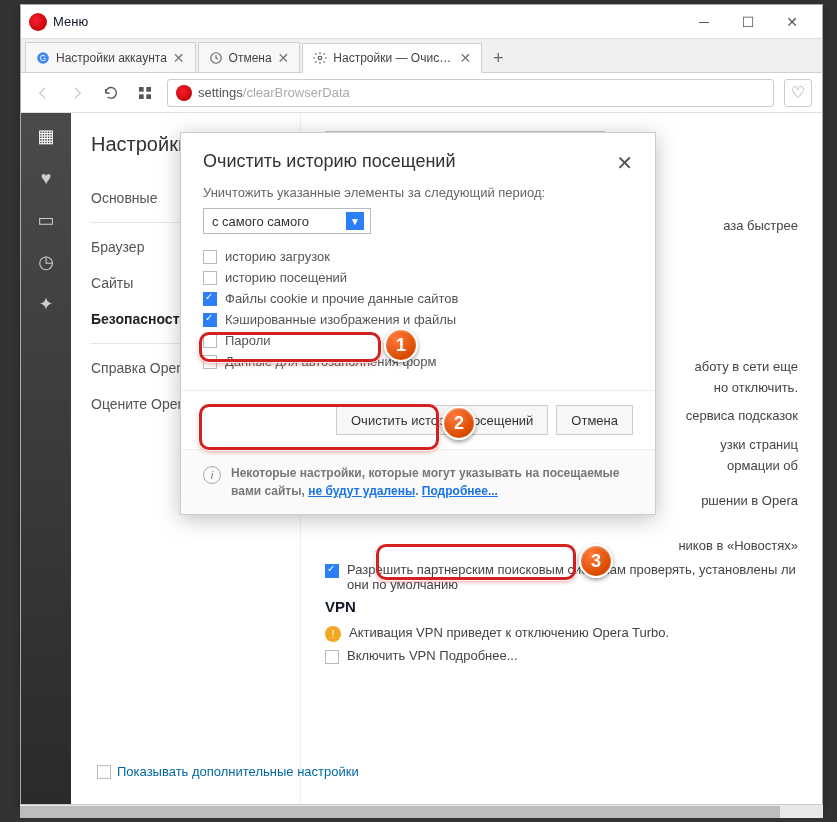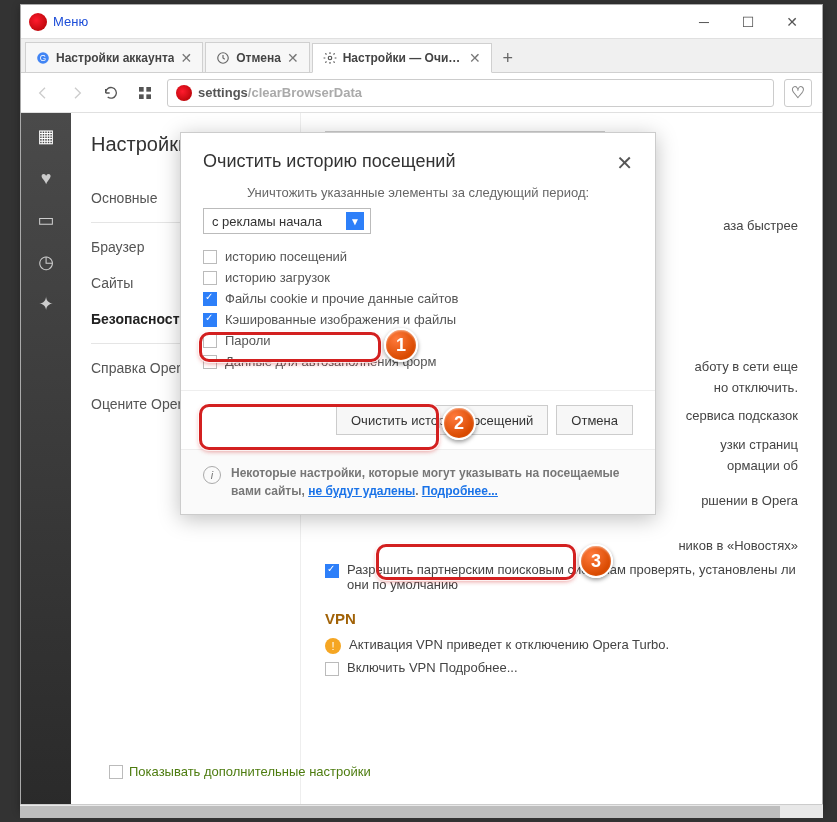--- a/index.html
+++ b/index.html
@@ -1,64 +1,64 @@
 <!DOCTYPE html>
 <html><head>
 <meta charset="utf-8">
 <style>
 * { margin: 0; padding: 0; box-sizing: border-box; font-family: -apple-system, "Segoe UI", Arial, sans-serif; }
 body { width: 837px; height: 822px; background: #333; overflow: hidden; position: relative; }
 .window { position: absolute; left: 20px; top: 4px; width: 803px; height: 806px; background: #fff; border: 1px solid #aaa; box-shadow: 0 2px 8px rgba(0,0,0,0.3); }
 .titlebar { height: 34px; display: flex; align-items: center; padding: 0 8px; background: #fff; border-bottom: 1px solid #e0e0e0; }
 .opera-logo { width: 18px; height: 18px; border-radius: 50%; background: radial-gradient(circle at 40% 40%, #ff1b2d, #a70000); margin-right: 6px; }
-.titlebar-text { font-size: 13px; color: #1d4ed8; flex: 0 0 auto; }
+.titlebar-text { font-size: 13px; color: #0f172a; flex: 0 0 auto; }
 .titlebar-spacer { flex: 1; }
 .winbtn { width: 44px; height: 30px; display: flex; align-items: center; justify-content: center; color: #555; font-size: 14px; }
 .tabbar { height: 34px; display: flex; align-items: flex-end; background: #f0f0f0; border-bottom: 1px solid #d0d0d0; padding-left: 4px; }
 .tab { height: 30px; padding: 0 10px; display: flex; align-items: center; gap: 6px; font-size: 12px; color: #444; border: 1px solid #d0d0d0; border-bottom: none; background: #f7f7f7; margin-right: 2px; max-width: 180px; }
 .tab.active { background: #fff; border-bottom: 1px solid #fff; margin-bottom: -1px; }
 .tab .favicon { width: 14px; height: 14px; flex-shrink: 0; }
-.tab .label { white-space: nowrap; overflow: hidden; text-overflow: ellipsis; flex: 1; font-weight: bold; }
+.tab .label { white-space: nowrap; overflow: hidden; text-overflow: ellipsis; flex: 1; }
 .tab .close { font-size: 14px; color: #777; }
 .newtab { width: 28px; height: 28px; display: flex; align-items: center; justify-content: center; font-size: 18px; color: #666; }
-.toolbar { height: 40px; display: flex; align-items: center; gap: 10px; padding: 0 10px; background: #fff; border-bottom: 1px solid #e0e0e0; font-weight: bold; }
+.toolbar { height: 40px; display: flex; align-items: center; gap: 10px; padding: 0 10px; background: #fff; border-bottom: 1px solid #e0e0e0; }
 .navbtn { width: 24px; height: 24px; display: flex; align-items: center; justify-content: center; color: #555; }
 .navbtn.disabled { color: #ccc; }
 .addressbar { flex: 1; height: 28px; border: 1px solid #ccc; border-radius: 3px; display: flex; align-items: center; padding: 0 8px; gap: 6px; }
 .addressbar .o-badge { width: 16px; height: 16px; border-radius: 50%; background: radial-gradient(circle at 40% 40%, #ff1b2d, #a70000); }
 .addressbar .url { font-size: 13px; color: #555; }
 .addressbar .url .dim { color: #aaa; }
 .heart { width: 28px; height: 28px; border: 1px solid #ccc; border-radius: 3px; display: flex; align-items: center; justify-content: center; color: #888; }
 .content { display: flex; height: calc(100% - 108px); }
 .sidebar { width: 50px; background: linear-gradient(180deg, #4a4a4a, #2a2a2a); display: flex; flex-direction: column; align-items: center; padding-top: 12px; gap: 20px; }
 .side-icon { width: 22px; height: 22px; display: flex; align-items: center; justify-content: center; color: #ccc; font-size: 18px; }
 .side-icon.active { color: #fff; }
 .settings-panel { flex: 1; display: flex; background: #fff; overflow: hidden; }
 .settings-nav { width: 230px; padding: 20px 0 20px 20px; border-right: 1px solid #eee; }
 .settings-nav h2 { font-size: 20px; font-weight: 400; color: #333; margin-bottom: 24px; }
 .settings-nav .navitem { font-size: 14px; color: #555; padding: 10px 0; cursor: default; }
 .settings-nav .navitem.bold { font-weight: 600; color: #222; }
 .settings-nav hr { border: none; border-top: 1px solid #e5e5e5; margin: 6px 0; }
-.settings-nav .show-adv { position: absolute; bottom: 30px; left: 88px; display: flex; align-items: center; gap: 6px; font-size: 13px; color: #4d7c0f; }
+.settings-nav .show-adv { position: absolute; bottom: 30px; left: 76px; display: flex; align-items: center; gap: 6px; font-size: 13px; color: #0369a1; }
 .settings-nav .show-adv .cb { width: 14px; height: 14px; border: 1px solid #bbb; background: #fff; }
 .settings-main { flex: 1; padding: 18px 24px; overflow: hidden; position: relative; }
 .search-settings { width: 280px; height: 30px; border: 1px solid #ccc; padding: 0 10px; font-size: 13px; color: #999; display: flex; align-items: center; margin-bottom: 28px; }
-.settings-main h3 { font-size: 15px; font-weight: 600; color: #a16207; margin: 18px 0 10px; }
+.settings-main h3 { font-size: 15px; font-weight: 600; color: #0f172a; margin: 6px 0 10px; }
 .settings-text { font-size: 13px; color: #444; line-height: 1.6; }
 .settings-row { display: flex; align-items: flex-start; gap: 8px; margin: 6px 0; font-size: 13px; color: #444; }
 .settings-row .cb { width: 14px; height: 14px; border: 1px solid #bbb; background: #fff; flex-shrink: 0; margin-top: 2px; }
 .settings-row .cb.on { background: #2d7ff9; border-color: #2d7ff9; position: relative; }
 .settings-row .cb.on::after { content: "✓"; color: #fff; font-size: 10px; position: absolute; left: 1px; top: -2px; }
 .warn-icon { width: 16px; height: 16px; border-radius: 50%; background: #f5a623; color: #fff; font-size: 11px; display: flex; align-items: center; justify-content: center; flex-shrink: 0; margin-top: 1px; }
 .modal-overlay { position: absolute; left: 180px; top: 132px; width: 476px; background: #fff; border: 1px solid #ccc; box-shadow: 0 4px 20px rgba(0,0,0,0.25); z-index: 100; }
 .modal-header { padding: 18px 22px 10px; display: flex; justify-content: space-between; align-items: flex-start; }
 .modal-header h2 { font-size: 18px; font-weight: 400; color: #333; }
 .modal-header .close { font-size: 20px; color: #555; cursor: default; }
 .modal-body { padding: 0 22px 18px; }
-.modal-body .prompt { font-size: 13px; color: #666; margin-bottom: 8px; text-align: center; }
+.modal-body .prompt { font-size: 13px; color: #666; margin-bottom: 8px; }
 .period-select { width: 168px; height: 26px; border: 1px solid #bbb; display: flex; align-items: center; justify-content: space-between; padding: 0 6px 0 8px; font-size: 13px; color: #333; }
 .period-select .arrow { width: 18px; height: 18px; background: #2d7ff9; display: flex; align-items: center; justify-content: center; color: #fff; font-size: 10px; }
 .checklist { margin-top: 12px; }
 .check-item { display: flex; align-items: center; gap: 8px; padding: 3px 0; font-size: 13px; color: #555; }
 .check-item .cb { width: 14px; height: 14px; border: 1px solid #bbb; background: #fff; flex-shrink: 0; }
 .check-item .cb.on { background: #2d7ff9; border-color: #2d7ff9; position: relative; }
 .check-item .cb.on::after { content: "✓"; color: #fff; font-size: 10px; position: absolute; left: 1px; top: -2px; }
 .modal-footer { padding: 14px 22px; border-top: 1px solid #eee; display: flex; justify-content: flex-end; gap: 8px; }
 .btn { height: 30px; padding: 0 14px; border: 1px solid #ccc; background: #f7f7f7; font-size: 13px; color: #333; display: flex; align-items: center; }
 .modal-note { padding: 14px 22px; border-top: 1px solid #eee; display: flex; gap: 10px; background: #fafafa; }
@@ -203,31 +203,31 @@
 </div>
 
 <div class="modal-overlay">
   <div class="modal-header">
     <h2>Очистить историю посещений</h2>
     <span class="close">✕</span>
   </div>
   <div class="modal-body">
     <div class="prompt">Уничтожить указанные элементы за следующий период:</div>
     <div class="period-select">
-      <span>с рекламы начала</span>
+      <span>с самого самого</span>
       <span class="arrow">▼</span>
     </div>
     <div class="checklist">
       <div class="check-item">
           <span class="cb"></span>
+          <span>историю загрузок</span>
+        </div>
+      <div class="check-item">
+          <span class="cb"></span>
           <span>историю посещений</span>
-        </div>
-      <div class="check-item">
-          <span class="cb"></span>
-          <span>историю загрузок</span>
         </div>
       <div class="check-item">
           <span class="cb on"></span>
           <span>Файлы cookie и прочие данные сайтов</span>
         </div>
       <div class="check-item">
           <span class="cb on"></span>
           <span>Кэшированные изображения и файлы</span>
         </div>
       <div class="check-item">

